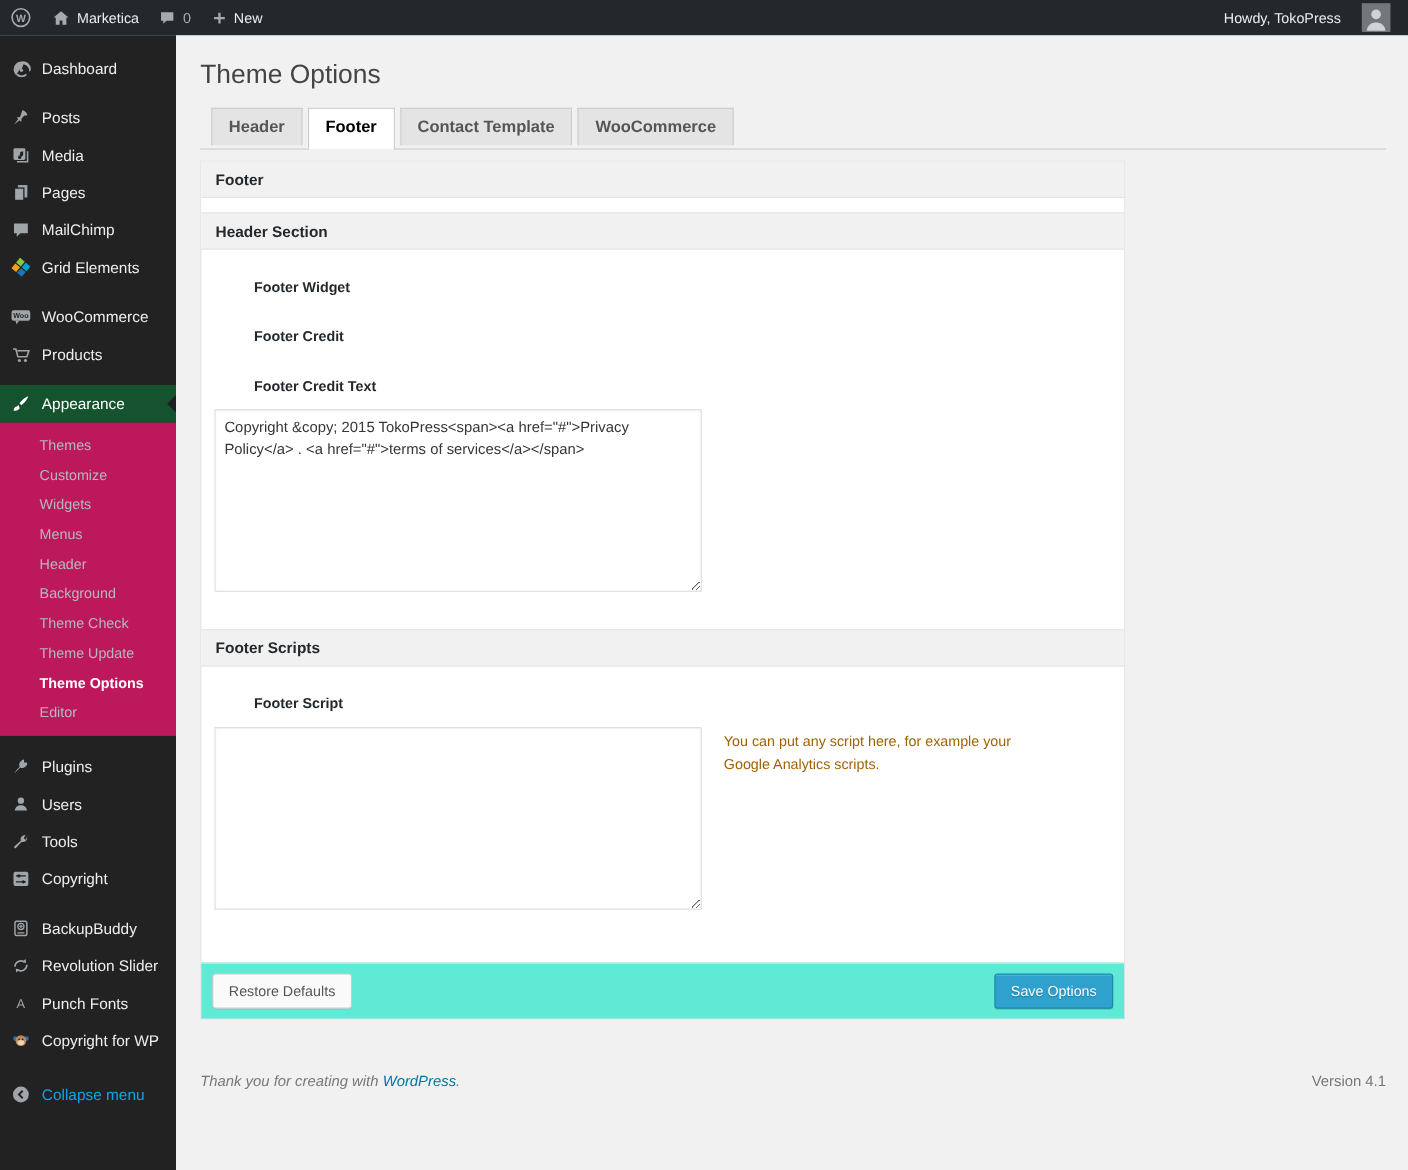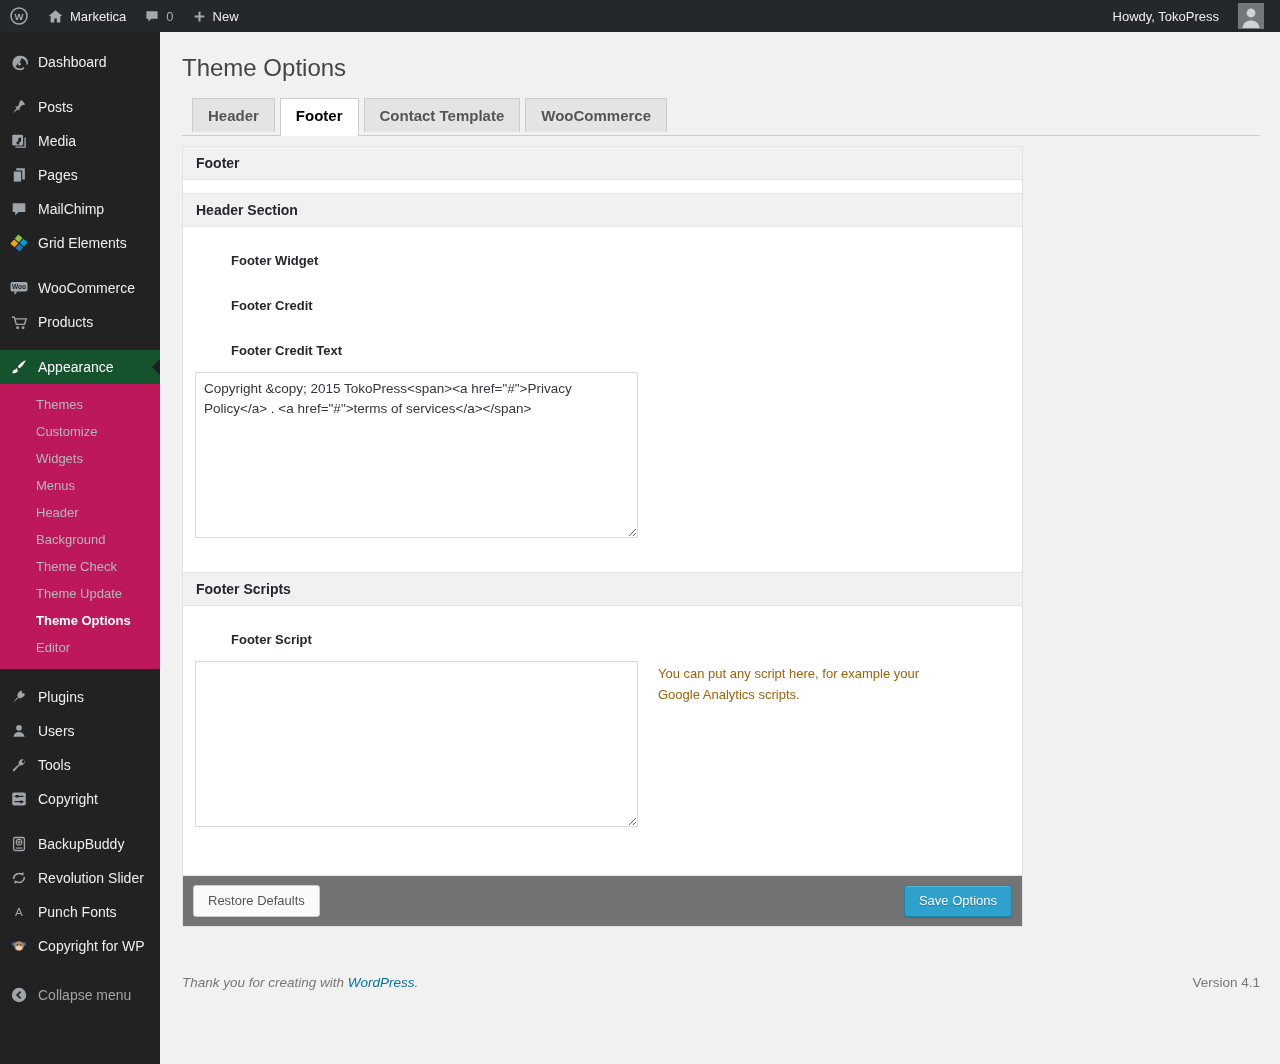--- a/index.html
+++ b/index.html
@@ -29,21 +29,21 @@
   .menu-item.sep { margin-top:11px; }
   .menu-item.first { margin-top:13px; }
   .menu-item.active { background:#14532d; color:#fff;align-items:center; }
   .menu-item.active .mi { color:#fff; }
   .menu-item.active .arrow { position:absolute; right:0; top:50%; margin-top:-8px;
     border:8px solid transparent; border-right-color:#1c2025; width:0; height:0; }
   #submenu { background:#be185d; padding:7px 0 8px; }
   .sub-item { line-height:27px; padding-left:36px; font-size:13px; color:#b4b9be; cursor:pointer; }
   .sub-item.current { color:#fff; font-weight:bold; }
   .collapse-item { margin-top:15px; color:#a0a5aa; }
-  .collapse-item .ml { color:#a3a3a3; }
+  .collapse-item .ml { color:#0ea5e9; }
 
   
   #page-title { font-size:24px; font-weight:400; color:#444; margin:0; padding:21px 0 0 22px; line-height:30px; }
   .tabs-row { margin:15px 20px 0 22px; padding-left:10px; position:relative; display:flex; align-items:flex-start; }
   .tabs-row::after { content:""; position:absolute; left:-0px; right:0; bottom:0; height:1px; background:#ccc; }
   .nav-tab { display:inline-block; border:1px solid #ccc; border-bottom:none; background:#e4e4e4;
     color:#555; font-size:15px; font-weight:600; padding:8px 15px; margin-right:5px; cursor:pointer; }
   .nav-tab-active { background:#fff; color:#000; padding-bottom:12px; position:relative; z-index:1; }
 
   
@@ -60,21 +60,21 @@
   input[type="checkbox"] { appearance:none; -webkit-appearance:none; width:16px; height:16px; flex:none;
     border:1px solid #b4b9be; border-radius:3px; background:#fff; margin:0;
     box-shadow:inset 0 1px 2px rgba(0,0,0,.07); cursor:pointer; }
   .f-textarea { width:443px; height:166px; border:1px solid #ddd; background:#fff; padding:6px 8px;
     font-family:"Liberation Sans","DejaVu Sans",sans-serif; font-size:13.5px; color:#32373c; line-height:1.45;
     box-shadow:inset 0 1px 2px rgba(0,0,0,.04); resize:both; display:block; }
   .credit-textarea { margin-bottom:24px; }
   .script-field { display:flex; align-items:flex-start; }
   .f-desc { margin-left:20px; padding-top:2px; font-size:13px; color:#a16207; width:305px; line-height:1.65; }
   .actions { display:flex; justify-content:space-between; align-items:center;
-    border-top:1px solid #e5e5e5; background:#737373; padding:9px 10px; }
+    border-top:1px solid #e5e5e5; background:#5eead4; padding:9px 10px; }
   .btn { font-family:inherit; font-size:13px; border-radius:3px; padding:5px 14px; cursor:pointer; line-height:1.55; }
   .btn-secondary { background:#fafafa; border:1px solid #ccc; color:#555; box-shadow:0 1px 0 rgba(0,0,0,.04); }
   .btn-primary { background:#2ea2cc; border:1px solid #1b87ae; color:#fff;
     box-shadow:inset 0 1px 0 rgba(120,200,230,.5), 0 1px 0 rgba(0,0,0,.15);
     text-shadow:0 1px 1px rgba(0,86,132,.6); }
 
   
   .page-footer { display:flex; justify-content:space-between; align-items:flex-end;
     margin:0 20px 0 22px; padding:48px 0 18px; font-size:13.5px; color:#777; }
   .thanks { font-style:italic; }

